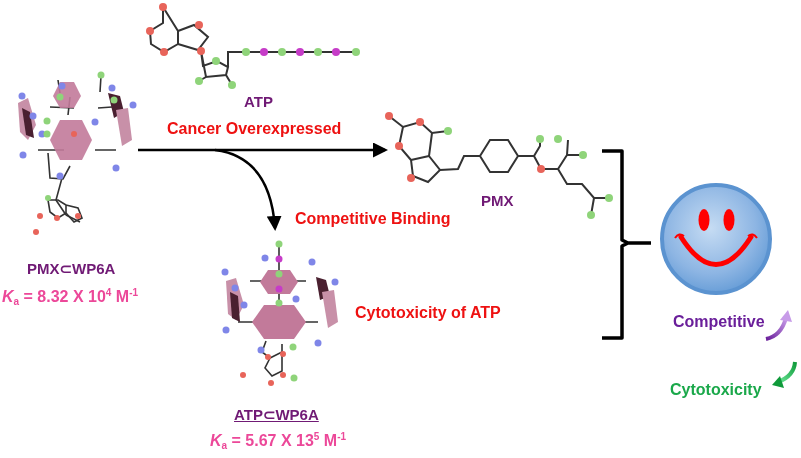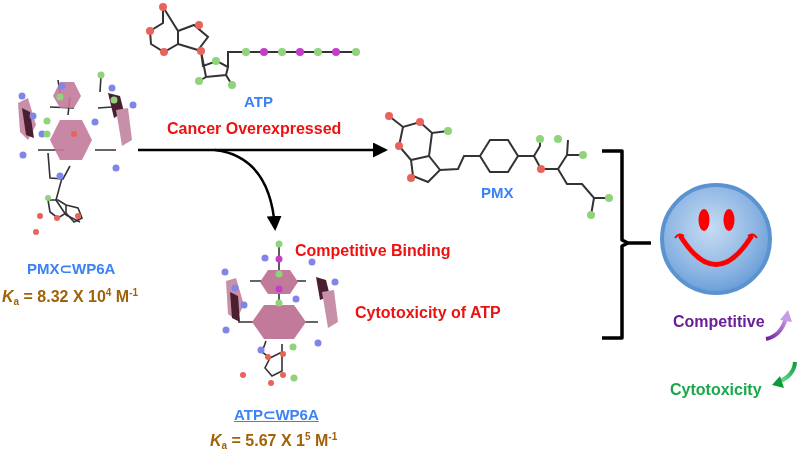--- a/index.html
+++ b/index.html
@@ -1,22 +1,22 @@
 <!DOCTYPE html>
 <html><head>
 <meta charset="utf-8">
 <style>
   html, body { margin: 0; padding: 0; background: #ffffff; }
   body { width: 801px; height: 458px; position: relative; overflow: hidden;
          font-family: "Liberation Sans", sans-serif; }
   #stage { position: absolute; left: 0; top: 0; }
   .lbl { position: absolute; font-weight: bold; white-space: nowrap; font-family: "Liberation Sans", sans-serif; }
-  .black { color: #3b82f6; font-size: 15px; }
+  .black { color: #701a75; font-size: 15px; }
   .red { color: #ee1111; font-size: 16px; text-align: center; }
-  .blue { color: #a16207; font-size: 16px; }
+  .blue { color: #ec4899; font-size: 16px; }
   .purple { color: #6a1f9a; font-size: 16px; }
   .green { color: #1aa84a; font-size: 16px; }
   .ka i { font-style: italic; }
   .ka sub { font-size: 10px; vertical-align: -3px; }
   .ka sup { font-size: 10px; vertical-align: 6px; }
 </style>
 </head>
 <body>
 
 <svg id="stage" width="801" height="458" viewBox="0 0 801 458">
@@ -178,24 +178,24 @@
     <path d="M780,320 L788,310 L792,322 Z" fill="#c79be8"></path>
   </g>
   <g>
     <path d="M795,362 Q794,376 778,382" fill="none" stroke="url(#greenArrow)" stroke-width="4"></path>
     <path d="M780,376 L772,385 L784,388 Z" fill="#0f9a3a"></path>
   </g>
 </svg>
 
 <div class="lbl black" style="left:244px; top:93px;">ATP</div>
 <div class="lbl red" style="left:167px; top:120px;">Cancer Overexpressed</div>
-<div class="lbl black" style="left:481px; top:184px;">PMX</div>
-<div class="lbl red" style="left:295px; top:210px;margin-top:32px;">Competitive Binding</div>
+<div class="lbl black" style="left:481px; top:192px;">PMX</div>
+<div class="lbl red" style="left:295px; top:210px;">Competitive Binding</div>
 <div class="lbl red" style="left:355px; top:304px;">Cytotoxicity of ATP</div>
 
 <div class="lbl black" style="left:27px; top:260px;">PMX⊂WP6A</div>
 <div class="lbl blue ka" style="left:2px; top:287px;"><i>K</i><sub>a</sub><span> = 8.32 X 10</span><sup>4</sup><span> M</span><sup>-1</sup></div>
 
 <div class="lbl black" style="left:234px; top:406px;text-decoration:underline;">ATP⊂WP6A</div>
-<div class="lbl blue ka" style="left:210px; top:431px;"><i>K</i><sub>a</sub><span> = 5.67 X 1</span><sup>5</sup><span> M</span><sup>-1</sup></div>
+<div class="lbl blue ka" style="left:210px; top:431px;"><i>K</i><sub>a</sub><span> = 5.67 X 13</span><sup>5</sup><span> M</span><sup>-1</sup></div>
 
 <div class="lbl purple" style="left:673px; top:313px;">Competitive</div>
 <div class="lbl green" style="left:670px; top:381px;">Cytotoxicity</div>
 
 </body></html>

